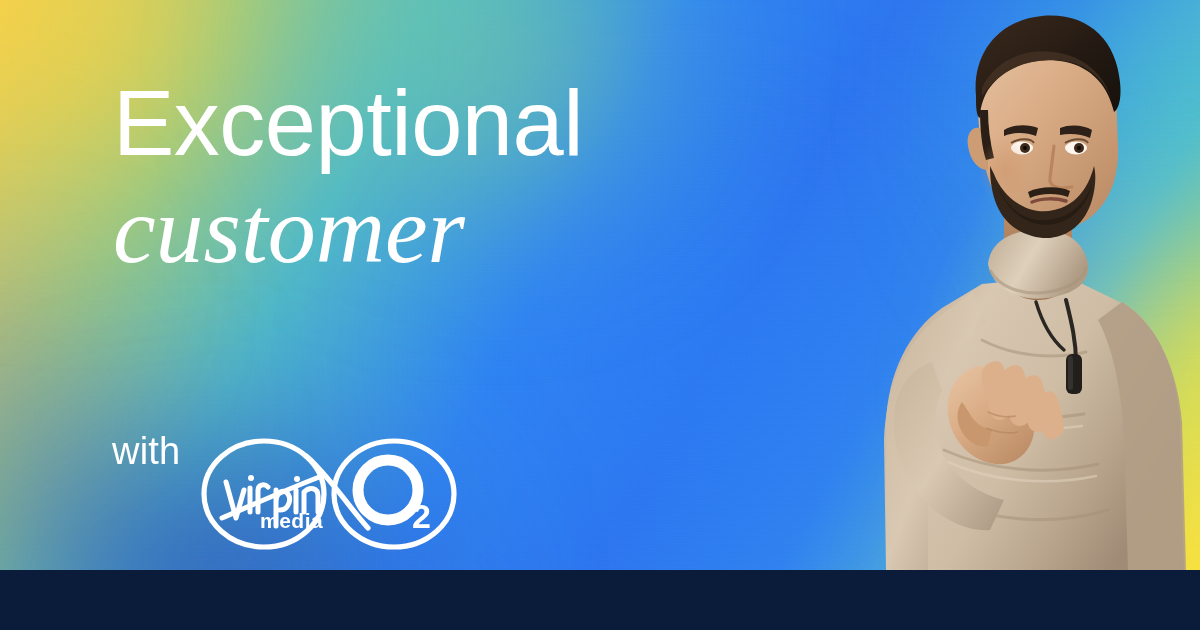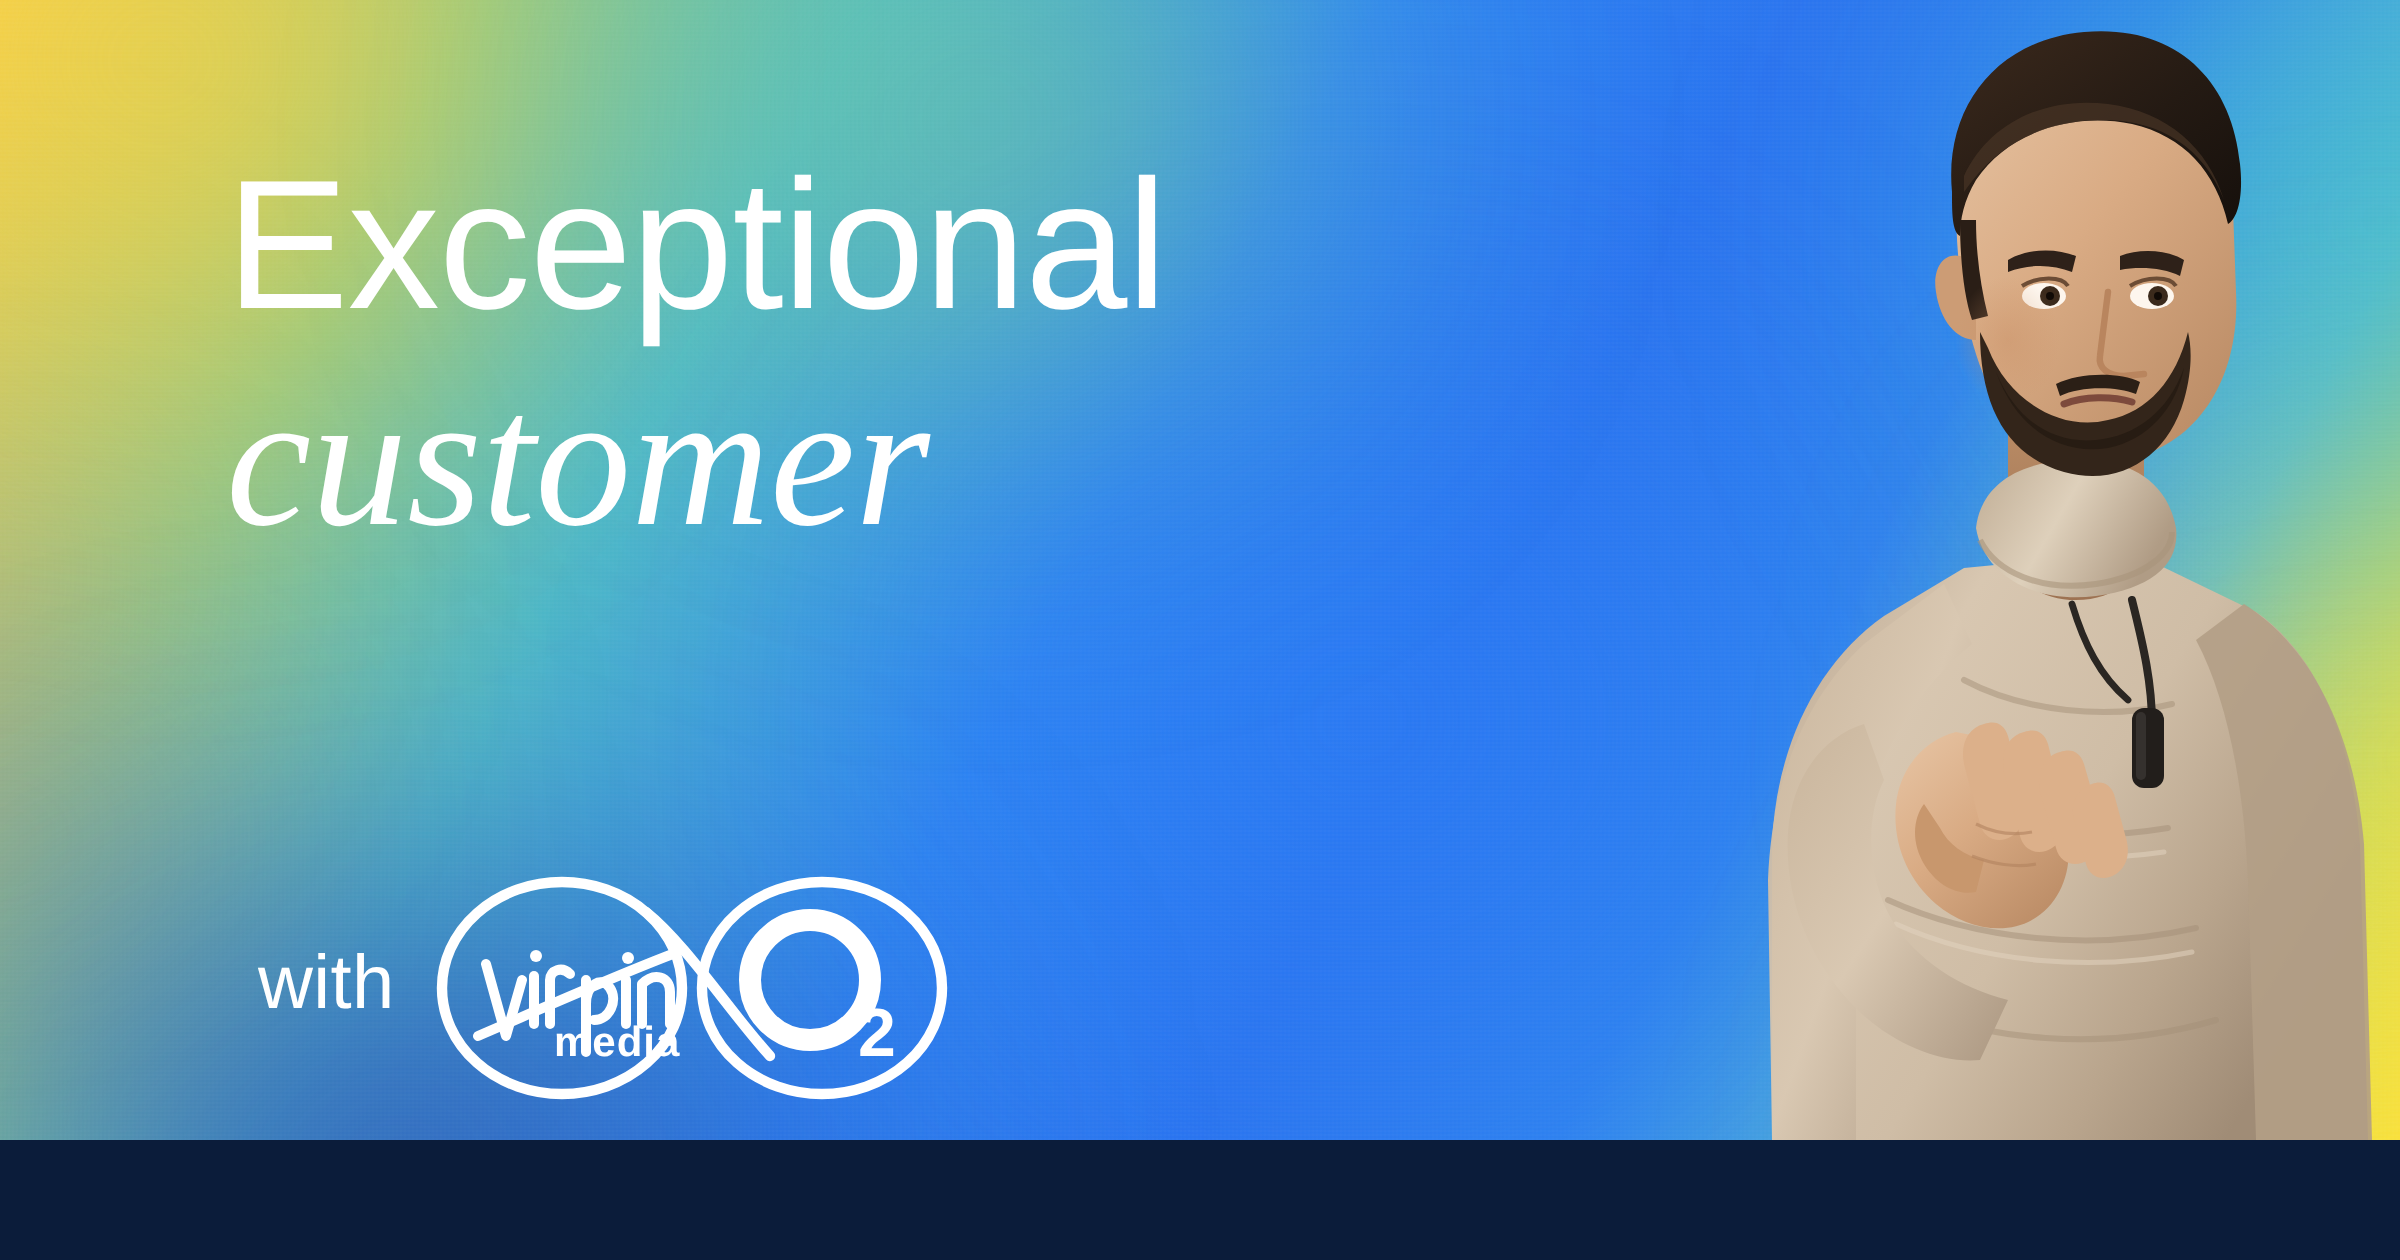--- a/index.html
+++ b/index.html
@@ -121,24 +121,24 @@
     color: #ffffff;
     margin: 0;
     white-space: nowrap;
   }
   .line-2 { margin-top: 12px; }
   .line-3 { margin-top: -6px; }
 
   
   .lockup {
     position: absolute;
-    left: 129px;
+    left: 112px;
     top: 432px;
     display: flex;
-    align-items: center;
+    align-items: flex-start;
     gap: 18px;
     z-index: 6;
   }
   .with-word {
     font-family: "Liberation Sans", sans-serif;
     font-weight: 300;
     font-size: 38px;
     color: #ffffff;
     letter-spacing: 0.2px;
     line-height: 1;

